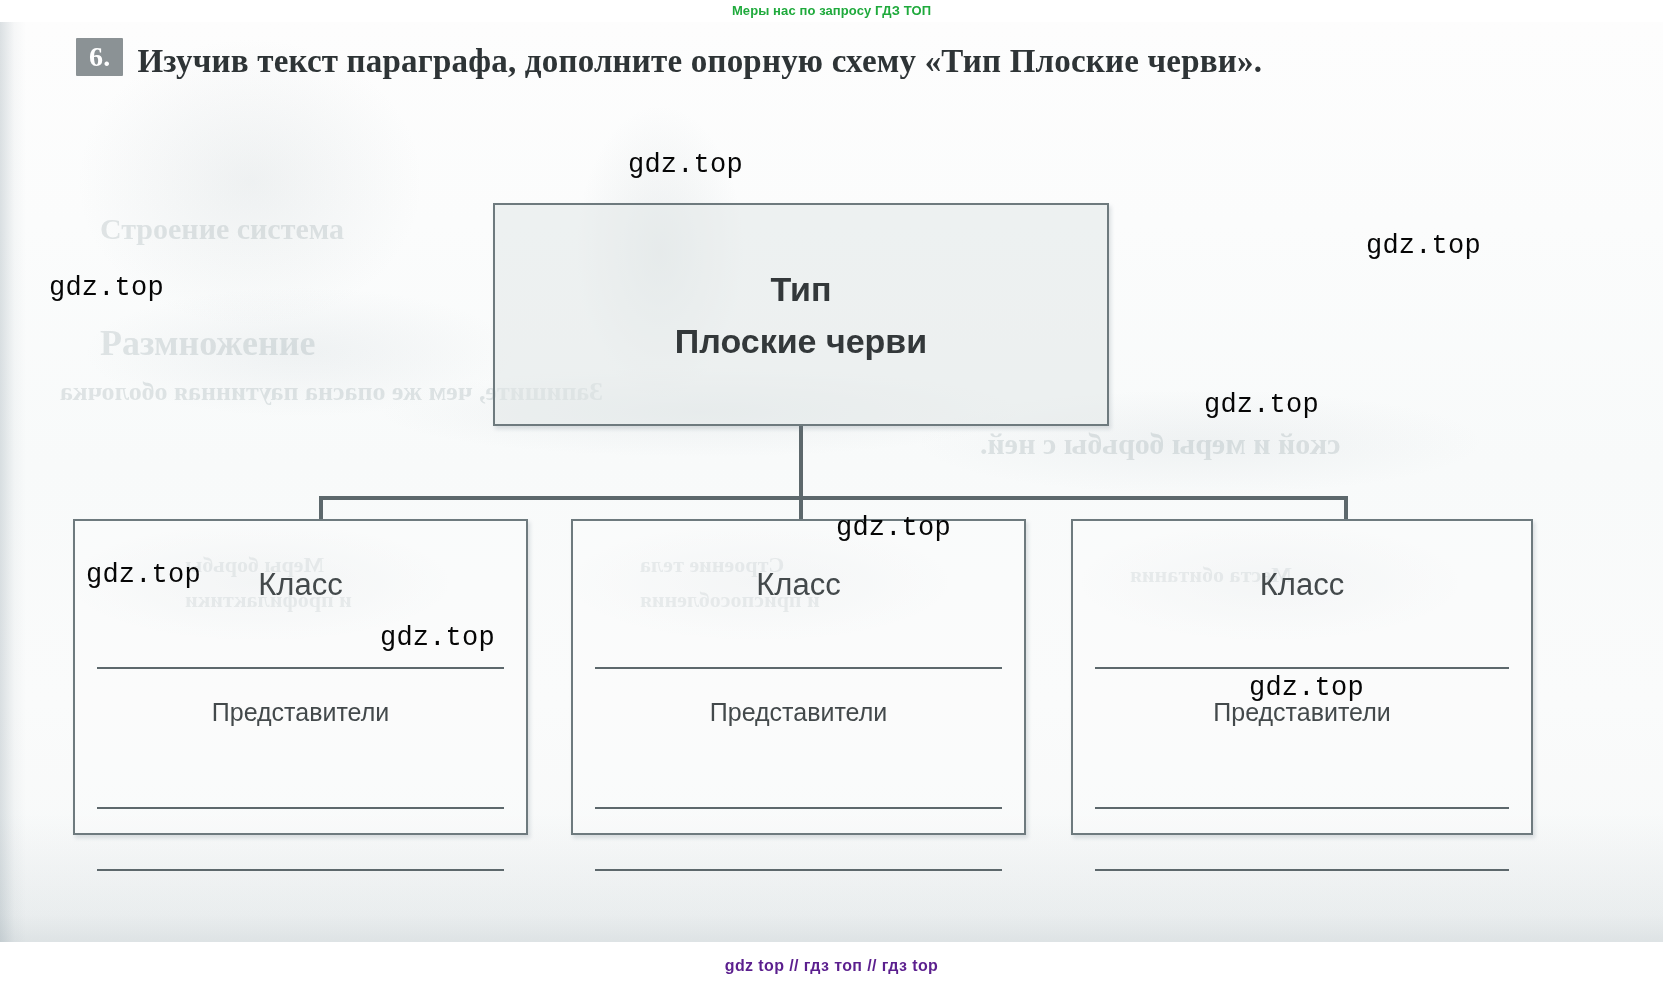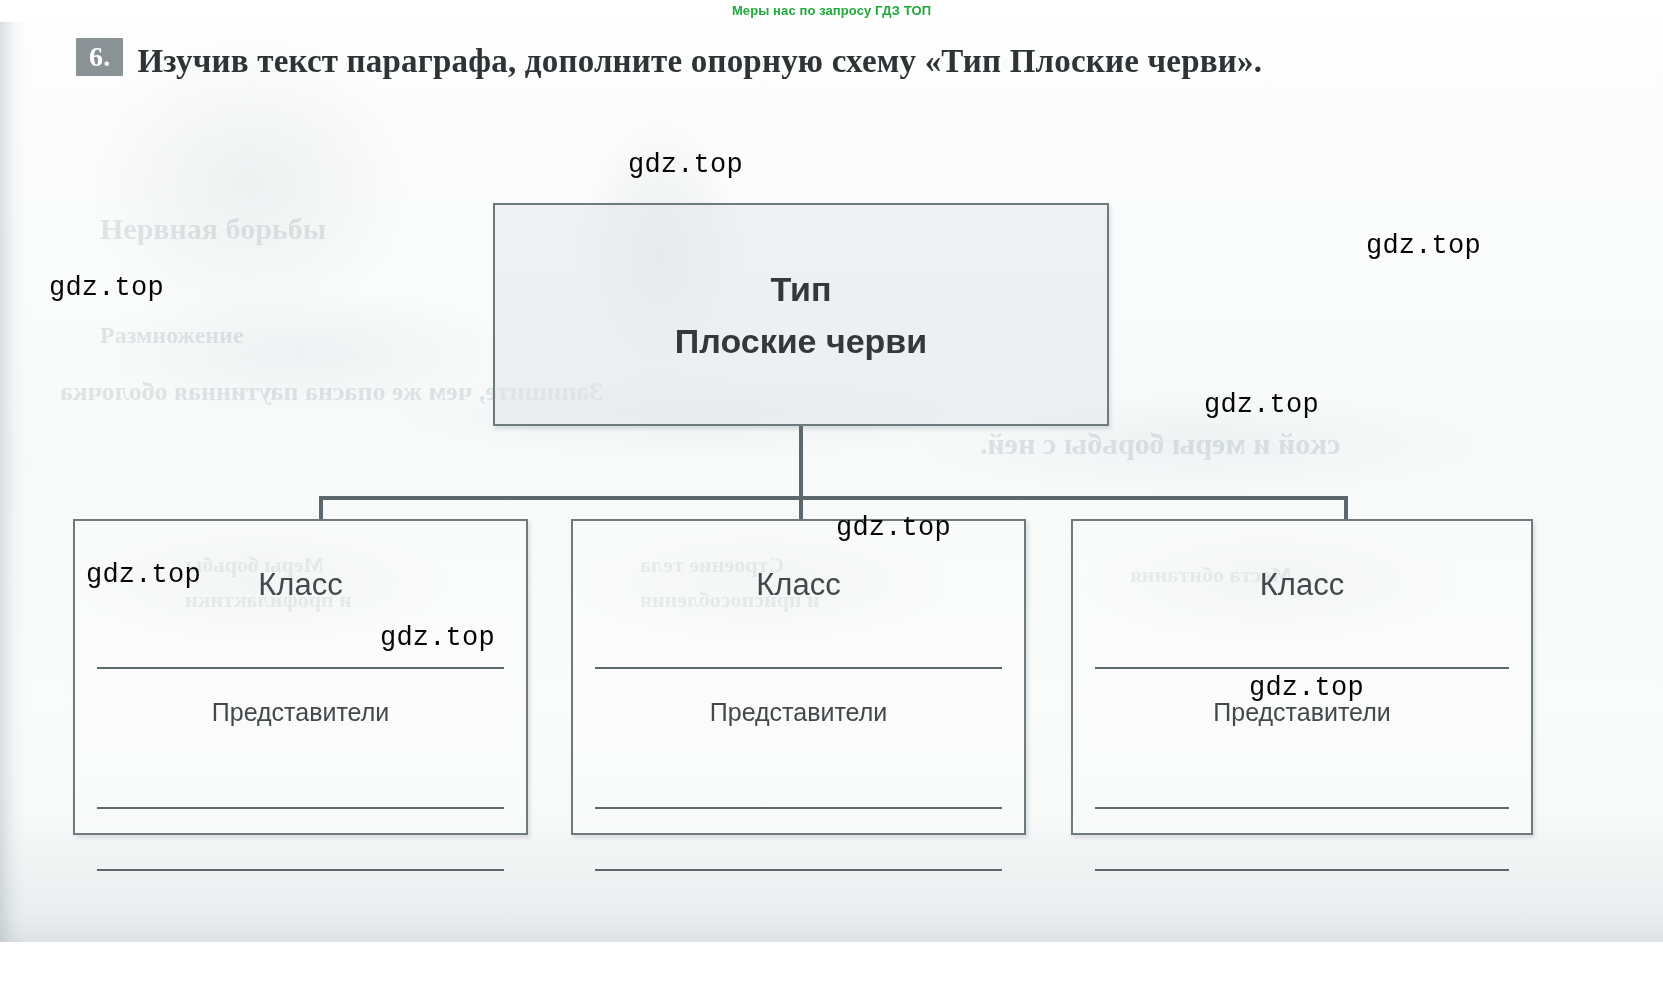--- a/index.html
+++ b/index.html
@@ -228,22 +228,22 @@
 </head>
 <body>
 
 <div class="page">
 
   <div class="promo-bar" style="color: rgb(31, 170, 60);">Меры нас по запросу ГДЗ ТОП</div>
 
   <div class="scan">
 
     <div id="ghost-layer">
-        <div class="ghost" style="left: 100px; top: 190px; font-size: 30px;">Нервная борьбы</div>
-        <div class="ghost" style="left: 100px; top: 300px; font-size: 24px;">Размножение</div>
+        <div class="ghost" style="left: 100px; top: 190px; font-size: 30px;">Строение система</div>
+        <div class="ghost" style="left: 100px; top: 300px; font-size: 36px;">Размножение</div>
         <div class="ghost mirrored" style="left: 60px; top: 355px; font-size: 26px;">Запишите, чем же опасна паутинная оболочка</div>
         <div class="ghost mirrored" style="left: 980px; top: 405px; font-size: 30px;">ской и меры борьбы с ней.</div>
         <div class="ghost mirrored" style="left: 185px; top: 530px; font-size: 22px;">Меры борьбы</div>
         <div class="ghost mirrored" style="left: 185px; top: 565px; font-size: 22px;">и профилактики</div>
         <div class="ghost mirrored" style="left: 640px; top: 530px; font-size: 22px;">Строение тела</div>
         <div class="ghost mirrored" style="left: 640px; top: 565px; font-size: 22px;">и приспособления</div>
         <div class="ghost mirrored" style="left: 1130px; top: 540px; font-size: 22px;">Места обитания</div>
       </div>
 
     <div class="task-heading">
@@ -295,14 +295,15 @@
         <div class="wm" style="left: 49px; top: 251px; font-size: 27px;">gdz.top</div>
         <div class="wm" style="left: 1204px; top: 368px; font-size: 27px;">gdz.top</div>
         <div class="wm" style="left: 836px; top: 491px; font-size: 27px;">gdz.top</div>
         <div class="wm" style="left: 86px; top: 538px; font-size: 27px;">gdz.top</div>
         <div class="wm" style="left: 380px; top: 601px; font-size: 27px;">gdz.top</div>
         <div class="wm" style="left: 1249px; top: 651px; font-size: 27px;">gdz.top</div>
       </div>
 
   </div>
 
+  <div class="footer-bar" style="color: rgb(91, 31, 142);">gdz top  //  гдз топ  //  гдз top</div>
 
 </div>
 
 </body></html>

